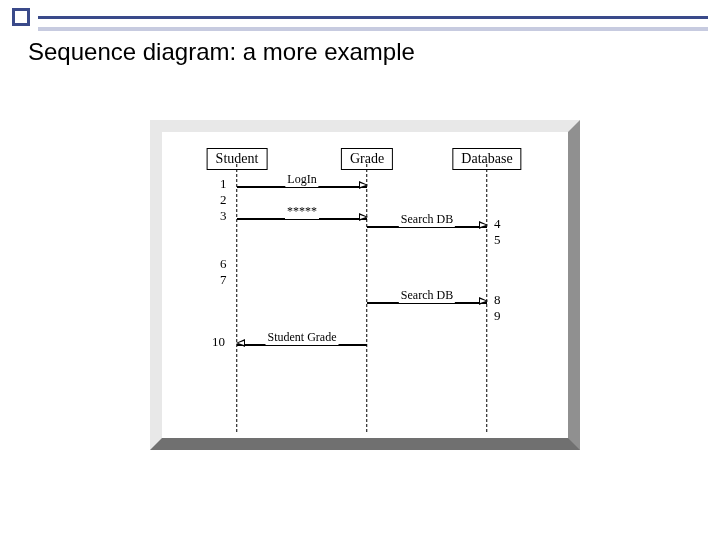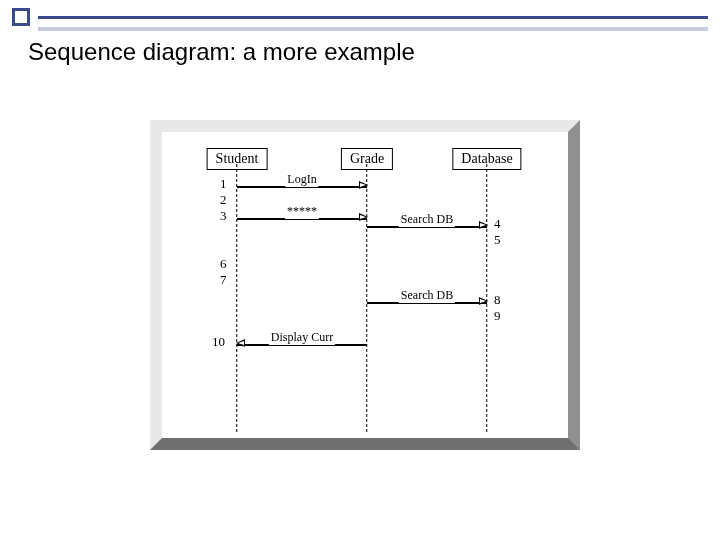--- a/index.html
+++ b/index.html
@@ -208,19 +208,19 @@
           <div class="arrow-r"></div>
         <div class="msg-label">Search DB</div>
       </div>
       <span class="seq-num" style="left:332px;top:160px">8</span>
 
       <span class="seq-num" style="left:332px;top:176px">9</span>
 
       <div class="msg" style="left:75px;width:130px;top:200px">
         <div class="msg-line"></div>
           <div class="arrow-l"></div>
-        <div class="msg-label">Display Curr</div>
+        <div class="msg-label">Student Grade</div>
       </div>
       <span class="seq-num" style="left:50px;top:202px">10</span>
 
     </div>
   </div>
 </div>
 
 </body></html>

